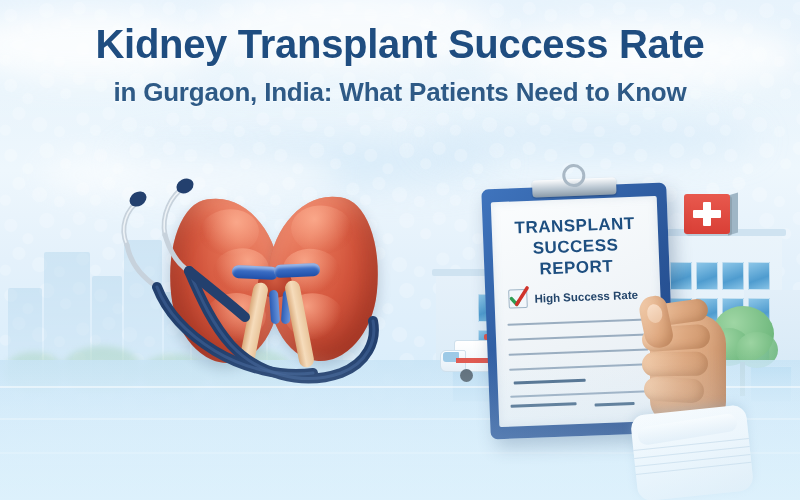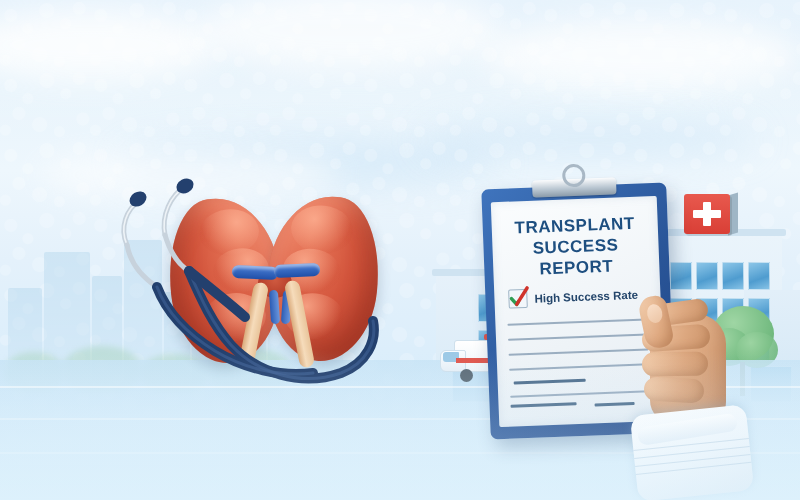--- a/index.html
+++ b/index.html
@@ -327,15 +327,17 @@
       <div class="cuffline" style="top:34px;"></div>
       <div class="cuffline" style="top:42px;"></div>
       <div class="cuffline" style="top:50px;"></div>
       <div class="cuffline" style="top:58px;"></div>
     </div>
   </div>
 
   <div class="haze"></div>
 
   <div class="titlebox">
+    <div class="h1">Kidney Transplant Success Rate</div>
+    <div class="h2">in Gurgaon, India: What Patients Need to Know</div>
   </div>
 
 </div>
 
 </body></html>

